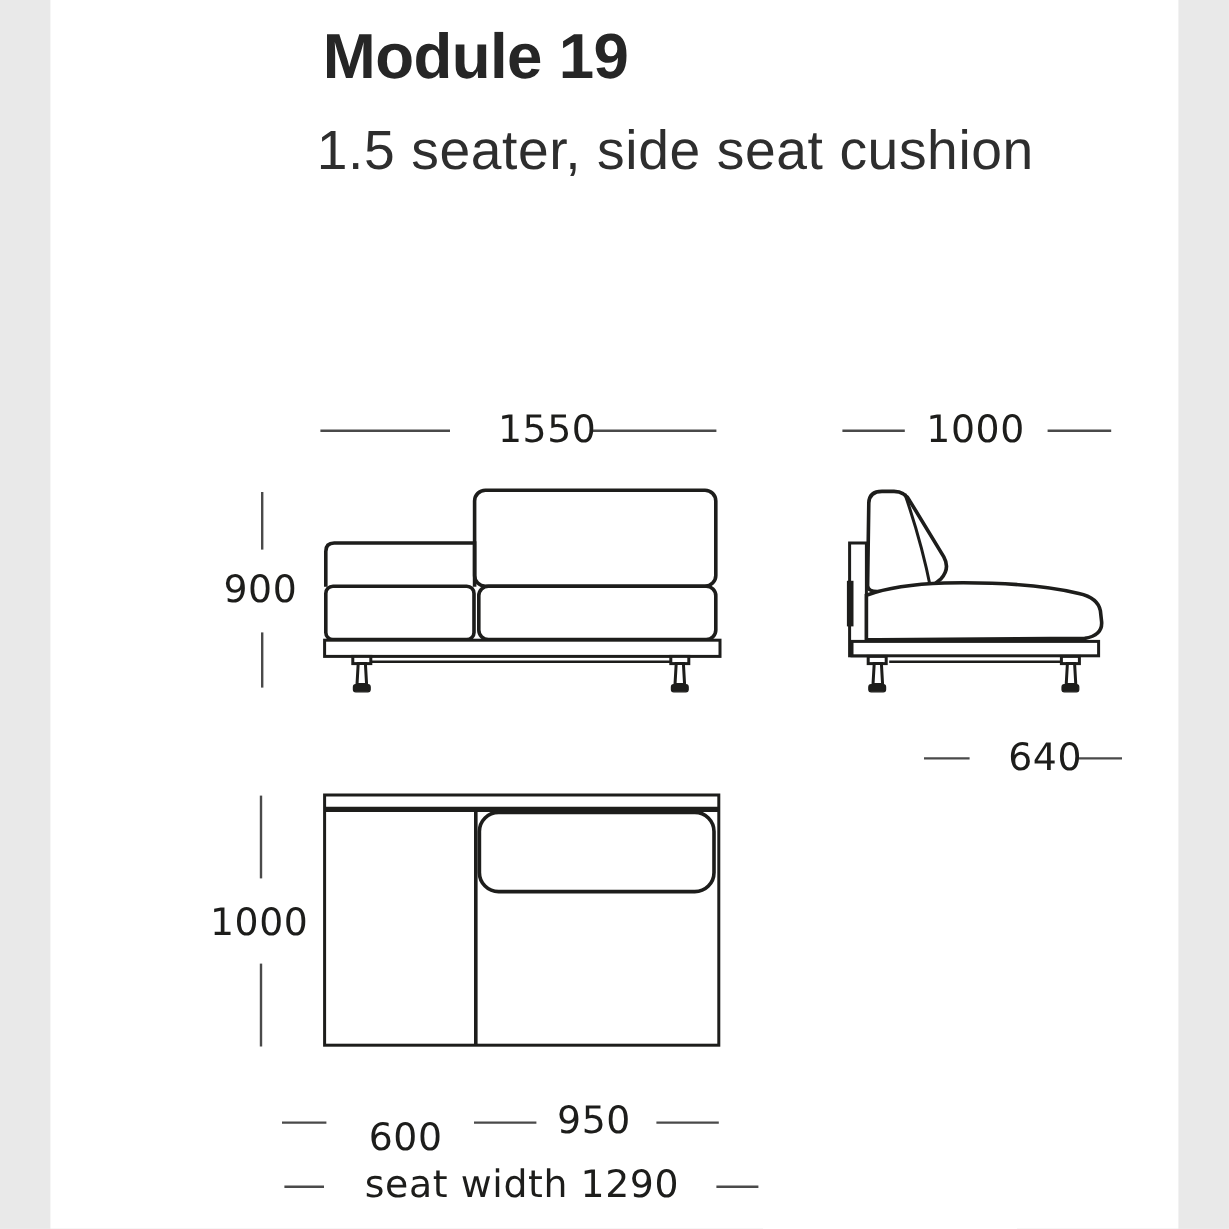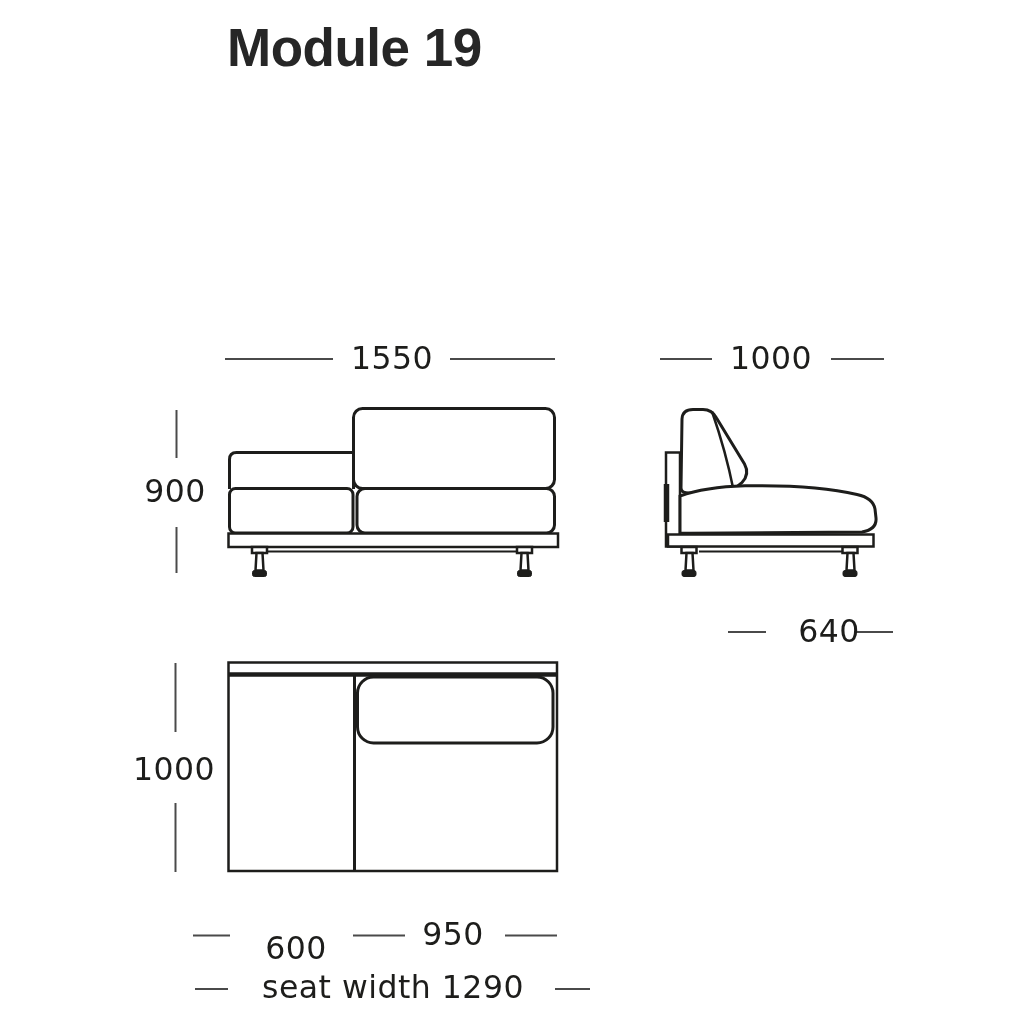--- a/index.html
+++ b/index.html
@@ -4,21 +4,21 @@
 <style>
   :root{
     --background:#ffffff;
     --line:#1d1d1b;
     --dimension-line:#4a4a4a;
     --text:#1d1d1b;
   }
   html,body{margin:0;padding:0;background:#e9e9e9;}
   .page{
     position:relative;
-    width:1024px;height:1024px;
+    width:940px;height:1024px;
     background:var(--background);
     overflow:hidden;
     font-family:"Liberation Sans",sans-serif;
     color:var(--text);
     margin:0 auto;
   }
   .title{
     position:absolute;left:227px;top:19px;
     font-size:53px;font-weight:700;line-height:1.1;
     letter-spacing:-0.5px;color:#262626;white-space:nowrap;
@@ -45,20 +45,21 @@
   .edge {stroke:var(--line);stroke-width:5.5;fill:none;}
   .dark {fill:var(--line);stroke:var(--line);stroke-width:1;}
   .dim  {stroke:var(--dimension-line);stroke-width:2;fill:none;}
 </style>
 </head>
 <body>
 
 <div class="page">
 
   <div class="title">Module 19</div>
+  <div class="subtitle">1.5 seater, side seat cushion</div>
 
   <svg class="drawing" width="1024" height="1024" viewBox="0 0 1024 1024">
 
     <g>
       <rect x="353.5" y="408.5" width="201" height="80" rx="9" class="s3"></rect>
       <path d="M229.5 489 V459.5 Q229.5 452.5 236.5 452.5 H353.5 V489" class="s3n"></path>
       <rect x="229.5" y="488.5" width="123.5" height="44.5" rx="6" class="s3"></rect>
       <rect x="357" y="488.5" width="197.5" height="44.5" rx="8" class="s3"></rect>
       <rect x="228.5" y="533.5" width="329.5" height="13.5" class="s25"></rect>
       <line x1="266" y1="551.5" x2="518" y2="551.5" class="s2n"></line>
@@ -122,21 +123,21 @@
 
       <line x1="193" y1="935.5" x2="230" y2="935.5" class="dim"></line>
       <line x1="353" y1="935.5" x2="405" y2="935.5" class="dim"></line>
       <line x1="505" y1="935.5" x2="557" y2="935.5" class="dim"></line>
 
       <line x1="195" y1="989" x2="228" y2="989" class="dim"></line>
       <line x1="555" y1="989" x2="590" y2="989" class="dim"></line>
     </g>
   </svg>
 
-  <span class="dim-label" style="left:392px;top:359px;">1550</span>
+  <span class="dim-label" style="left:414px;top:359px;">1550</span>
   <span class="dim-label" style="left:175px;top:492px;">900</span>
   <span class="dim-label" style="left:771px;top:359px;">1000</span>
   <span class="dim-label" style="left:809px;top:632px;margin-left:20px;">640</span>
   <span class="dim-label" style="left:174px;top:770px;">1000</span>
   <span class="dim-label" style="left:296px;top:935px;margin-top:14px;">600</span>
   <span class="dim-label" style="left:453px;top:935px;">950</span>
   <span class="dim-label" style="left:393px;top:988px;">seat width 1290</span>
 </div>
 
 </body></html>

